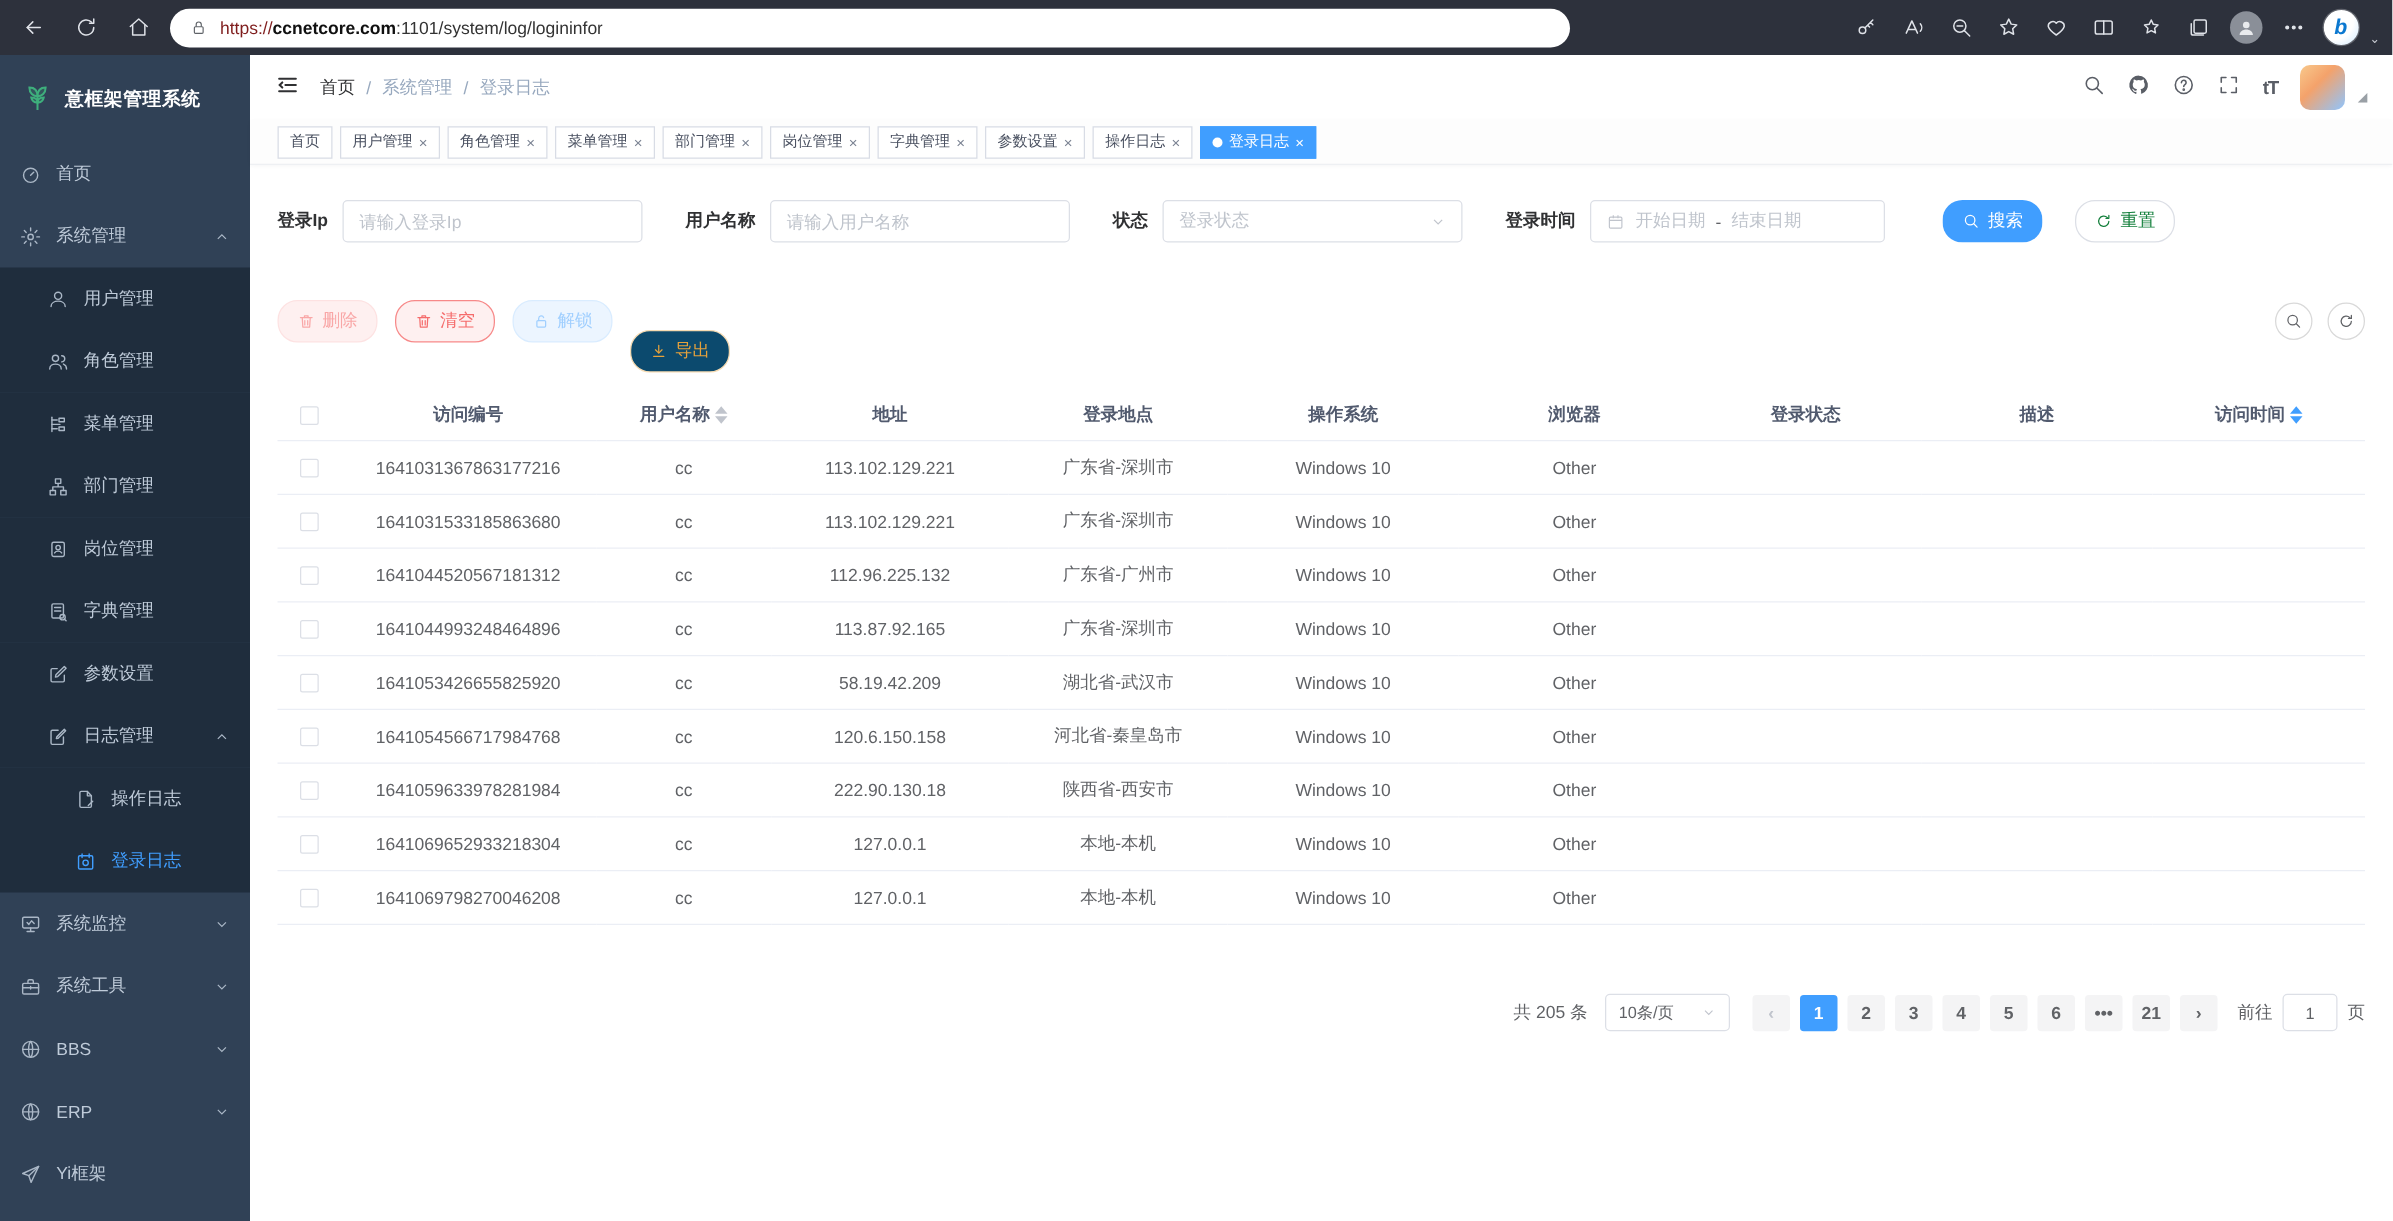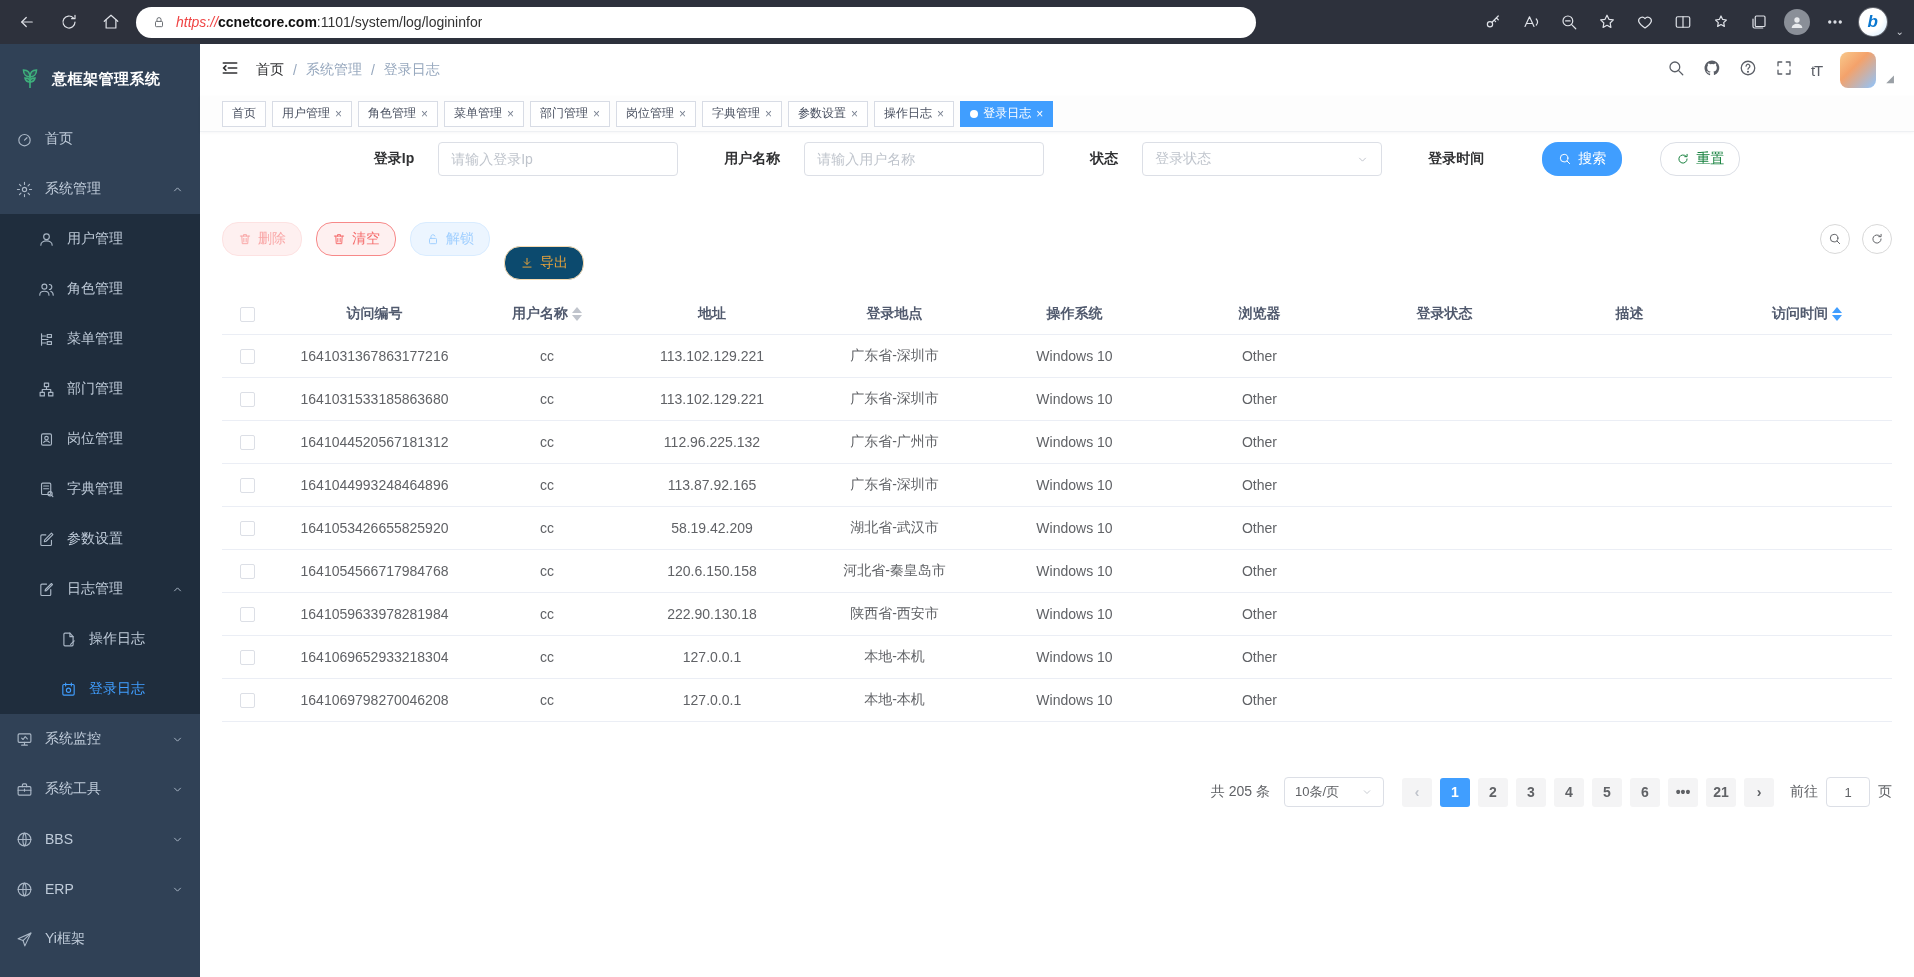--- a/index.html
+++ b/index.html
@@ -5,21 +5,21 @@
   * { box-sizing: border-box; margin: 0; padding: 0; }
   html,body { width:1914px; height:977px; overflow:hidden; font-family:"Liberation Sans","DejaVu Sans",sans-serif; background:#fff; }
 
   
   .browser-bar { height:44px; background:#2d313c; display:flex; align-items:center; padding:0 10px; gap:8px; }
   .bicon { width:34px; height:30px; display:flex; align-items:center; justify-content:center; color:#dfe2e8; border-radius:4px; flex:0 0 auto; }
   .bicon svg { width:18px; height:18px; stroke:currentColor; fill:none; stroke-width:1.6; stroke-linecap:round; stroke-linejoin:round; }
   .url-pill { flex:1 1 auto; max-width:1120px; height:31px; background:#ffffff; border-radius:16px; display:flex; align-items:center; padding:0 16px; gap:10px; }
   .url-pill svg { width:14px; height:14px; stroke:#5f6368; fill:none; stroke-width:1.6; }
   .url-text { font-size:14px; color:#333; white-space:nowrap; overflow:hidden; }
-  .url-text .scheme { color:#ef4444;font-style:italic; }
+  .url-text .scheme { color:#7f1d1d; }
   .url-text .host { color:#101010; font-weight:700;margin-top:36px; }
   .url-text .path { color:#333; }
   .bar-right { display:flex; align-items:center; gap:4px; margin-left:auto; }
   .avatar-circle { width:26px; height:26px; border-radius:50%; background:#8a8f98; display:flex; align-items:center; justify-content:center; }
   .avatar-circle svg { width:16px; height:16px; fill:#e8eaed; stroke:none; }
   .bing-badge { width:28px; height:28px; border-radius:50%; background:radial-gradient(circle at 30% 30%, #fff 55%, #cfe9ff); display:flex; align-items:center; justify-content:center; font-weight:700; font-style:italic; color:#0b78d0; font-size:17px; box-shadow:0 0 0 1px rgba(255,255,255,.25); }
   .tiny-caret { color:#c9ccd3; font-size:10px; margin-left:2px; align-self:flex-end; }
 
   
   .app { display:flex; height:933px; }
@@ -40,35 +40,35 @@
   
   .app-header { height:52px; display:flex; align-items:center; padding:0 20px; gap:16px; background:#fff; }
   .fold-btn svg { width:20px; height:20px; stroke:#303133; fill:none; stroke-width:2; stroke-linecap:round; }
   .breadcrumb { display:flex; align-items:center; gap:9px; font-size:14px; }
   .crumb-home { color:#303133; }
   .crumb-sep { color:#97a8be; }
   .crumb { color:#97a8be; }
   .hdr-right { margin-left:auto; display:flex; align-items:center; gap:18px; color:#5a5e66; }
   .hdr-right svg { width:18px; height:18px; stroke:#5a5e66; fill:none; stroke-width:1.7; stroke-linecap:round; stroke-linejoin:round; }
   .hdr-right .gh svg { fill:#5a5e66; stroke:none; }
-  .font-size-ic { font-size:15px; color:#5a5e66; font-weight:400; letter-spacing:-1px; }
+  .font-size-ic { font-size:15px; color:#5a5e66; font-weight:700; letter-spacing:-1px; }
   .hdr-avatar { width:36px; height:36px; border-radius:8px; background:linear-gradient(135deg,#f8c98c 0%,#f4a26b 40%,#8ec5ff 100%); }
   .hdr-caret { color:#9aa0a6; font-size:10px; align-self:flex-end; margin-left:-8px; margin-bottom:4px; }
 
   
   .tab-strip { height:36px; background:#fdfdfd; border-bottom:1px solid #eef0f3; display:flex; align-items:center; gap:6px; padding:0 22px; box-shadow:0 1px 3px rgba(0,21,41,.04); }
   .tag-tab { height:26px; display:flex; align-items:center; gap:5px; padding:0 9px; background:#fff; border:1px solid #d8dce5; color:#495060; font-size:12px; cursor:pointer; white-space:nowrap; }
   .tag-tab .x { font-size:12px; color:#7a8292; }
   .tag-tab.active { background:#409eff; border-color:#409eff; color:#fff; }
   .tag-tab.active .x { color:#fff; }
   .tag-tab .dot { width:8px; height:8px; border-radius:50%; background:#fff; display:inline-block; }
 
   
   .content { padding:0 22px; flex:1 1 auto; }
-  .search-row { display:flex; align-items:center; margin-top:10px; gap:24px;justify-content:center; }
+  .search-row { display:flex; align-items:center; margin-top:28px; gap:12px; }
   .fld-label { font-size:14px; font-weight:700; color:#303133; white-space:nowrap; }
   .fld { height:34px; border:1px solid #dcdfe6; border-radius:4px; background:#fff; display:flex; align-items:center; padding:0 12px; font-size:14px; color:#606266; }
   .fld input { border:none; outline:none; width:100%; font-size:14px; font-family:inherit; color:#606266; background:transparent; }
   .fld input::placeholder { color:#bfc4cc; }
   .w240 { width:240px; }
   .sel { justify-content:space-between; color:#bfc4cc; cursor:pointer; }
   .sel svg { width:13px; height:13px; stroke:#c0c4cc; fill:none; stroke-width:1.8; }
   .date-range { width:236px; gap:8px; color:#bfc4cc; }
   .date-range svg { width:15px; height:15px; stroke:#c0c4cc; fill:none; stroke-width:1.5; flex:0 0 auto; }
   .date-range .dsep { color:#606266; }
@@ -470,20 +470,31 @@
 
         <span class="fld-label gap-lg">状态</span>
         <div class="fld w240 sel">
           <span>登录状态</span>
           <svg viewBox="0 0 24 24">
               <polyline points="6 9 12 15 18 9"></polyline>
             </svg>
         </div>
 
         <span class="fld-label gap-lg">登录时间</span>
+        <div class="fld date-range">
+          <svg viewBox="0 0 24 24">
+              <rect x="4" y="6" width="16" height="14" rx="1.5"></rect>
+              <line x1="4" y1="10" x2="20" y2="10"></line>
+              <line x1="9" y1="3.5" x2="9" y2="7.5"></line>
+              <line x1="15" y1="3.5" x2="15" y2="7.5"></line>
+            </svg>
+          <span>开始日期</span>
+          <span class="dsep">-</span>
+          <span>结束日期</span>
+        </div>
 
         <button class="btn btn-primary">
           <svg viewBox="0 0 24 24">
               <circle cx="10.5" cy="10.5" r="6.5"></circle>
               <line x1="15.5" y1="15.5" x2="20" y2="20"></line>
             </svg>
           <span>搜索</span>
         </button>
         <button class="btn btn-plain">
           <svg viewBox="0 0 24 24">

